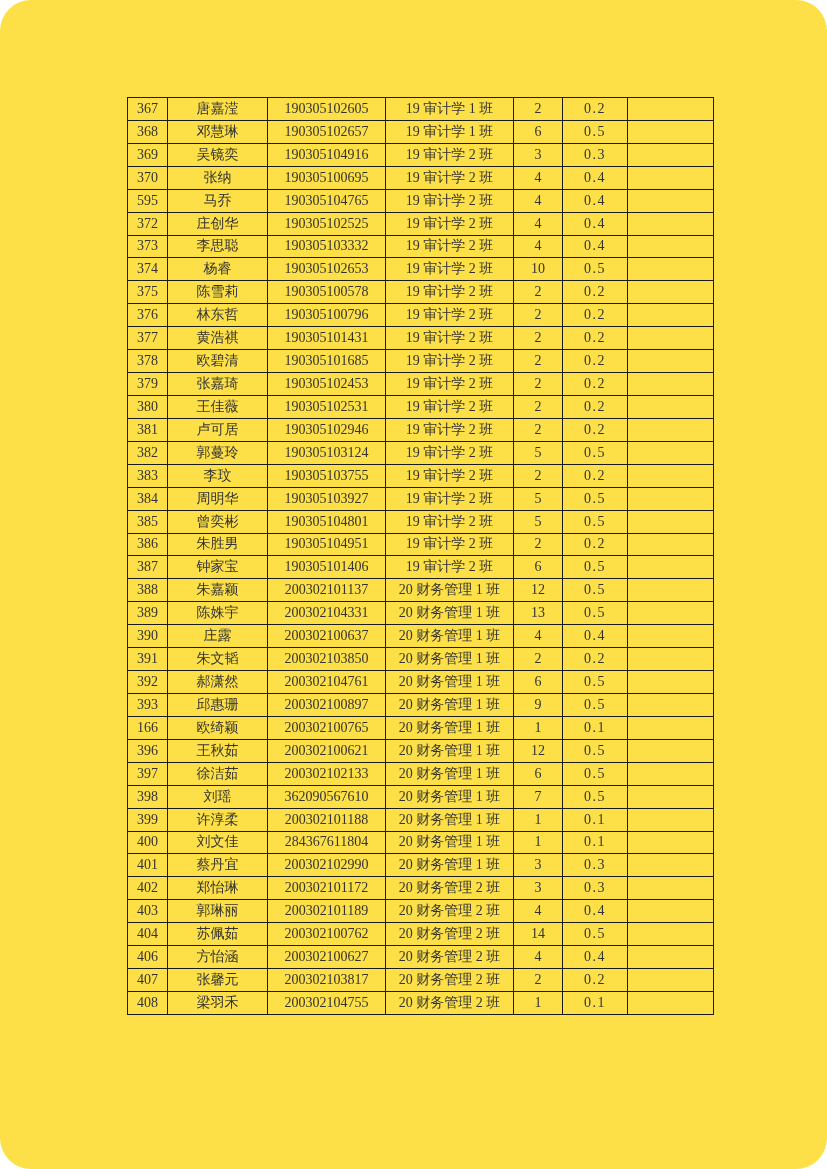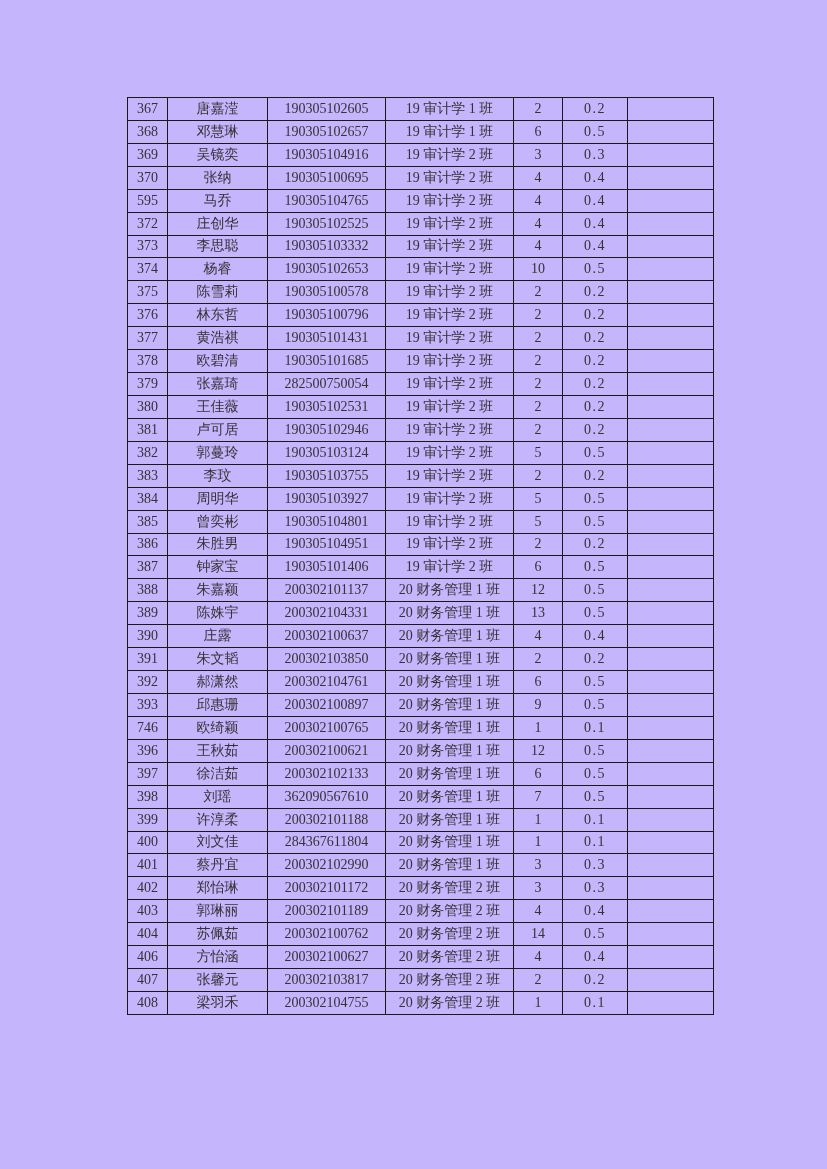--- a/index.html
+++ b/index.html
@@ -4,23 +4,24 @@
 <style>
   html, body {
     margin: 0;
     padding: 0;
     background: #ffffff;
   }
   .page {
     position: relative;
     width: 827px;
     height: 1169px;
-    background: #c4b5fd;
+    background: #fde047;
     overflow: hidden;
     font-family: "Liberation Serif", "DejaVu Serif", serif;
+    border-radius: 31px;
   }
   table.roster {
     position: absolute;
     left: 127px;
     top: 97px;
     border-collapse: collapse;
     table-layout: fixed;
     width: 586px;
   }
   table.roster col.c1 { width: 40px; }
@@ -168,21 +169,21 @@
           <td>欧碧清</td>
           <td>190305101685</td>
           <td>19 审计学 2 班</td>
           <td>2</td>
           <td class="score-cell">0.2</td>
           <td></td>
         </tr>
         <tr>
           <td>379</td>
           <td>张嘉琦</td>
-          <td>282500750054</td>
+          <td>190305102453</td>
           <td>19 审计学 2 班</td>
           <td>2</td>
           <td class="score-cell">0.2</td>
           <td></td>
         </tr>
         <tr>
           <td>380</td>
           <td>王佳薇</td>
           <td>190305102531</td>
           <td>19 审计学 2 班</td>
@@ -301,21 +302,21 @@
         <tr>
           <td>393</td>
           <td>邱惠珊</td>
           <td>200302100897</td>
           <td>20 财务管理 1 班</td>
           <td>9</td>
           <td class="score-cell">0.5</td>
           <td></td>
         </tr>
         <tr>
-          <td>746</td>
+          <td>166</td>
           <td>欧绮颖</td>
           <td>200302100765</td>
           <td>20 财务管理 1 班</td>
           <td>1</td>
           <td class="score-cell">0.1</td>
           <td></td>
         </tr>
         <tr>
           <td>396</td>
           <td>王秋茹</td>

